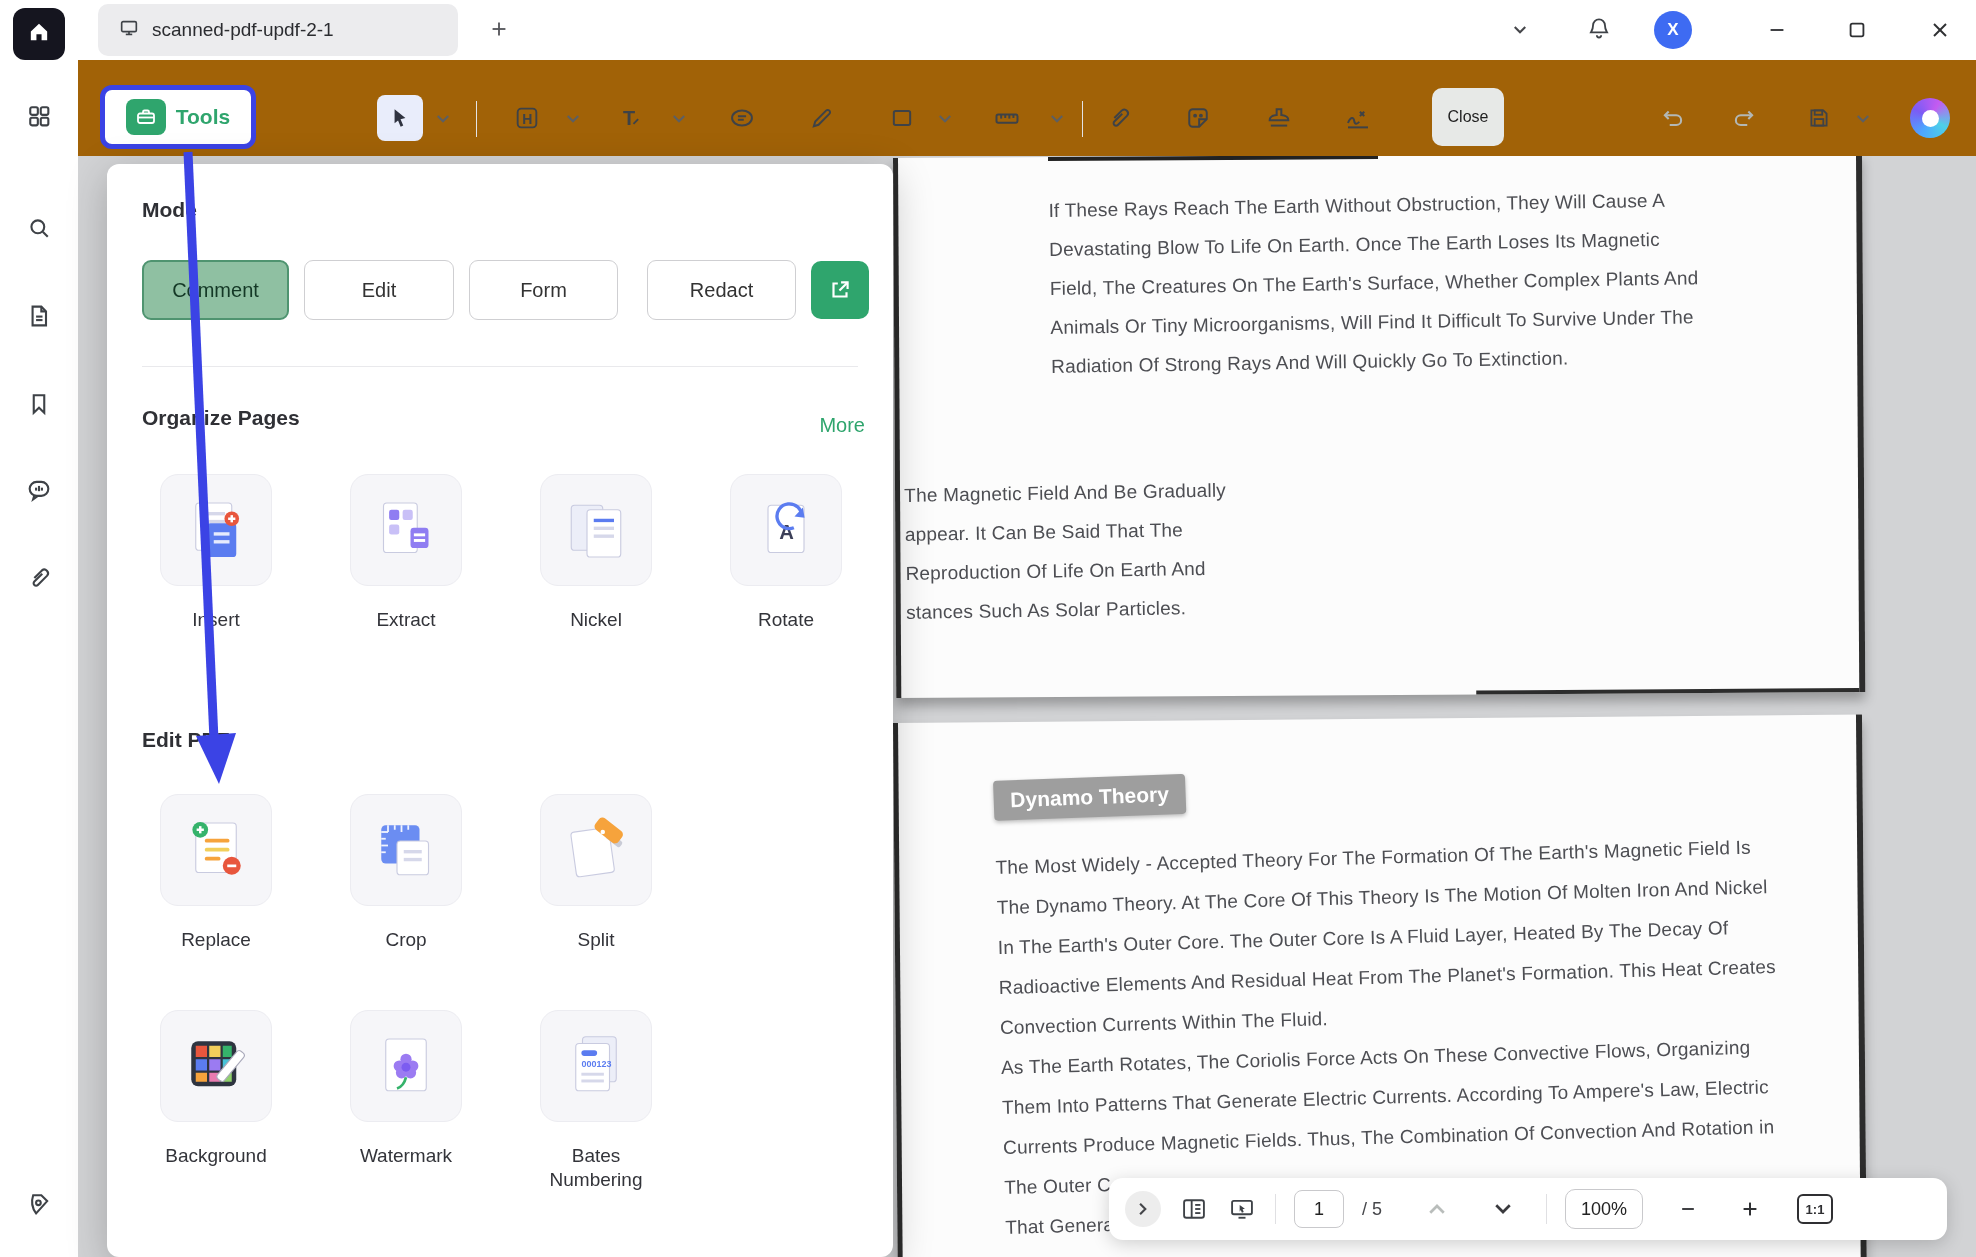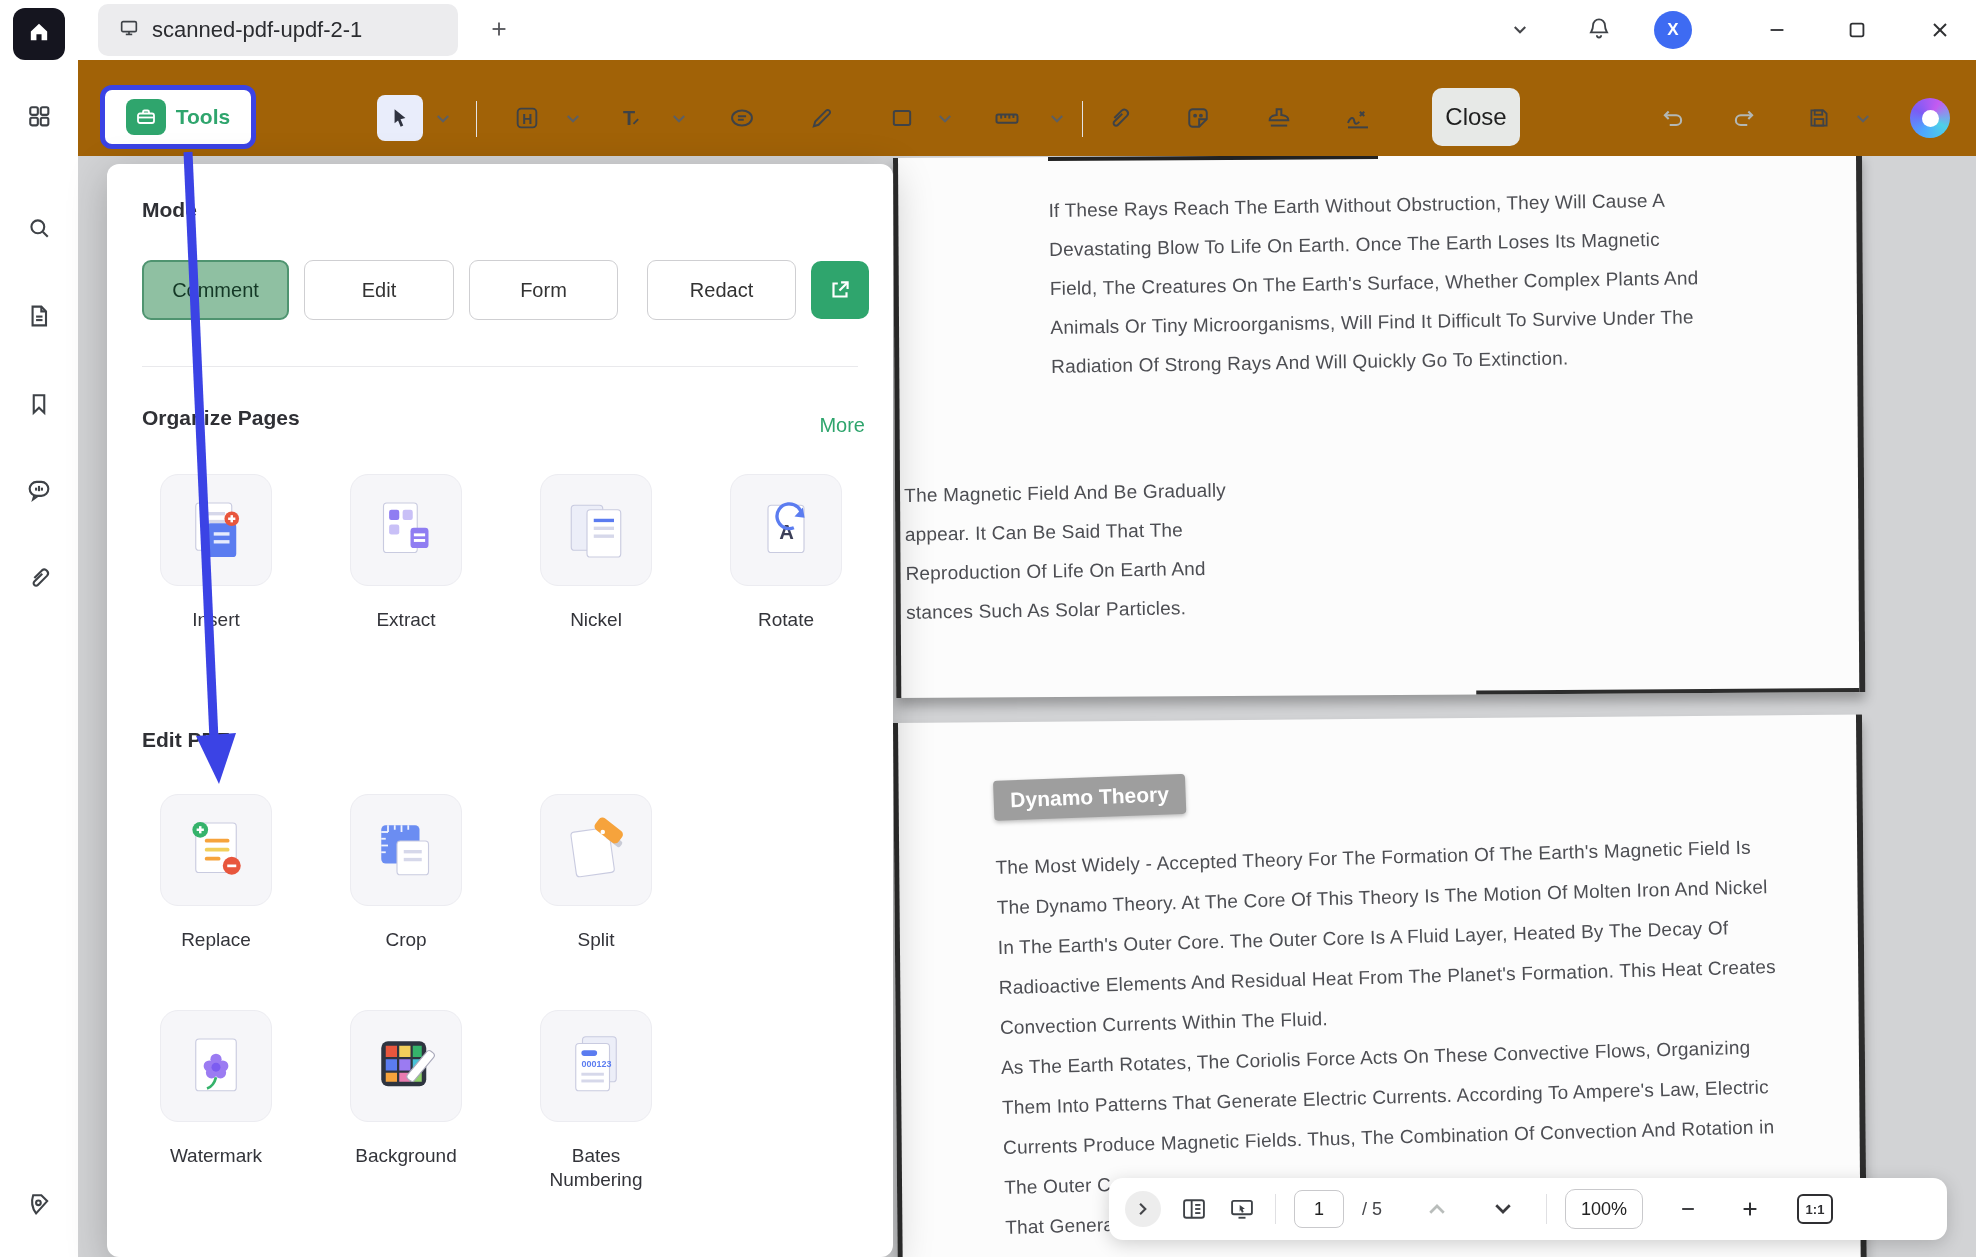--- a/index.html
+++ b/index.html
@@ -8,36 +8,36 @@
 
   
   #sidebar { position:absolute; left:0; top:0; width:78px; height:1257px; background:#fff; z-index:40; }
   .sb-btn { position:absolute; left:13px; width:52px; height:52px; display:flex; align-items:center; justify-content:center; border-radius:12px; cursor:pointer; }
   .sb-home { background:#15151f; }
   .sb-ic svg { width:28px; height:28px; }
 
   
   #titlebar { position:absolute; left:78px; top:0; width:1898px; height:60px; background:#fff; z-index:30; }
   #tab { position:absolute; left:20px; top:4px; width:360px; height:52px; background:#ececee; border-radius:10px; display:flex; align-items:center; gap:12px; padding:0 20px; cursor:pointer; }
-  #tab-title { font-size:22px; color:#2b2c30; }
+  #tab-title { font-size:19px; color:#2b2c30; }
   #new-tab { position:absolute; left:404px; top:14px; width:34px; height:34px; display:flex; align-items:center; justify-content:center; cursor:pointer; }
   .tb-right { position:absolute; top:0; height:60px; display:flex; align-items:center; }
   #avatar { width:38px; height:38px; border-radius:50%; background:#3e6bf2; color:#fff; font-weight:bold; font-size:17px; display:flex; align-items:center; justify-content:center; cursor:pointer; }
 
   
   #main-toolbar { position:absolute; left:78px; top:60px; width:1898px; height:96px; background:#a16207; z-index:30; }
   #tools-button { position:absolute; left:22px; top:25px; width:156px; height:64px; border:5px solid #3b43e5; border-radius:12px; background:#fff; display:flex; align-items:center; justify-content:center; gap:10px; cursor:pointer; }
   #tools-button .case { width:40px; height:36px; background:#2fa56d; border-radius:8px; display:flex; align-items:center; justify-content:center; }
   #tools-button .lbl { color:#2fa56d; font-size:21px; font-weight:bold; }
   .tool-ic { position:absolute; top:35px; width:46px; height:46px; display:flex; align-items:center; justify-content:center; border-radius:8px; cursor:pointer; }
   .tool-ic.sel { background:#e9edfb; }
   .chev { width:14px; height:10px; }
   .chev-wrap { position:absolute; top:52px; width:16px; height:14px; display:flex; align-items:center; cursor:pointer; }
   .vdiv { position:absolute; top:41px; width:1px; height:36px; background:#e3e3e6; }
-  #close-mode-btn { position:absolute; left:1354px; top:28px; width:88px; height:58px; background:#e7e9e7; border:none; border-radius:10px; font-size:24px; color:#1f1f1f; font-family:inherit; cursor:pointer; }
+  #close-mode-btn { position:absolute; left:1354px; top:28px; width:72px; height:58px; background:#e7e9e7; border:none; border-radius:10px; font-size:16px; color:#1f1f1f; font-family:inherit; cursor:pointer; }
   #ai-btn { position:absolute; left:1832px; top:38px; width:40px; height:40px; border-radius:50%; background:conic-gradient(from 210deg,#4da6ff,#7b5bf5,#c45bf0,#4dd0e8,#4da6ff); display:flex; align-items:center; justify-content:center; cursor:pointer; }
   #ai-btn::after { content:""; width:17px; height:17px; background:#fff; border-radius:50%; }
 
   
   #doc-area { position:absolute; left:78px; top:156px; width:1898px; height:1101px; background:#d2d3d5; overflow:hidden; z-index:1; }
   .pdf-page { position:absolute; background:#fcfcfc; border-left:5px solid #2c2c2c; border-right:6px solid #2c2c2c; box-shadow:0 8px 12px rgba(0,0,0,.28); }
   #page1 { left:815px; top:2px; width:969px; height:540px; transform:rotate(-0.35deg); transform-origin:left top; }
   #page2 { left:815px; top:567px; width:969px; height:700px; transform:rotate(-0.5deg); transform-origin:left top; }
   .scan-top { position:absolute; left:150px; top:0; width:330px; height:4px; background:#222; }
   .scan-bottom { position:absolute; right:0; bottom:0; width:40%; height:4px; background:#2c2c2c; }
@@ -525,55 +525,55 @@
           </svg>
       </div>
       <div class="tile-label">Split</div>
     </div>
   </div>
 
   <div id="grid-edit2" class="tile-grid">
     <div class="tile-cell">
       <div class="tile">
         <svg viewBox="0 0 64 64">
-            <rect x="14" y="8" width="36" height="46" rx="3" fill="#fff" stroke="#c9cbe0"></rect>
-            <g fill="#9b7bf2">
-              <circle cx="32" cy="26" r="5"></circle>
-              <circle cx="26" cy="32" r="5"></circle>
-              <circle cx="38" cy="32" r="5"></circle>
-              <circle cx="28" cy="38" r="5"></circle>
-              <circle cx="36" cy="38" r="5"></circle>
-            </g>
-            <circle cx="32" cy="33" r="4" fill="#7c5cf0"></circle>
-            <path d="M32 42 q-2 8 -8 10" stroke="#35b36b" stroke-width="2.5" fill="none"></path>
-          </svg>
-      </div>
-      <div class="tile-label">Watermark</div>
-    </div>
-    <div class="tile-cell">
-      <div class="tile">
-        <svg viewBox="0 0 64 64">
             <rect x="10" y="10" width="40" height="40" rx="6" fill="#2e3440"></rect>
             <rect x="14" y="14" width="10" height="10" fill="#e8563d"></rect>
             <rect x="26" y="14" width="10" height="10" fill="#f2cf5b"></rect>
             <rect x="38" y="14" width="8" height="10" fill="#35b36b"></rect>
             <rect x="14" y="26" width="10" height="10" fill="#5b7cf0"></rect>
             <rect x="26" y="26" width="10" height="10" fill="#9b7bf2"></rect>
             <rect x="38" y="26" width="8" height="10" fill="#48c2d8"></rect>
             <rect x="14" y="38" width="10" height="8" fill="#f6a33c"></rect>
             <rect x="26" y="38" width="10" height="8" fill="#e87bb0"></rect>
             <rect x="38" y="38" width="8" height="8" fill="#8fd06b"></rect>
             <rect x="41" y="16" width="8" height="32" rx="3" fill="#fff" stroke="#aab" transform="rotate(40 45 32)"></rect>
           </svg>
       </div>
       <div class="tile-label">Background</div>
     </div>
     <div class="tile-cell">
       <div class="tile">
         <svg viewBox="0 0 64 64">
+            <rect x="14" y="8" width="36" height="46" rx="3" fill="#fff" stroke="#c9cbe0"></rect>
+            <g fill="#9b7bf2">
+              <circle cx="32" cy="26" r="5"></circle>
+              <circle cx="26" cy="32" r="5"></circle>
+              <circle cx="38" cy="32" r="5"></circle>
+              <circle cx="28" cy="38" r="5"></circle>
+              <circle cx="36" cy="38" r="5"></circle>
+            </g>
+            <circle cx="32" cy="33" r="4" fill="#7c5cf0"></circle>
+            <path d="M32 42 q-2 8 -8 10" stroke="#35b36b" stroke-width="2.5" fill="none"></path>
+          </svg>
+      </div>
+      <div class="tile-label">Watermark</div>
+    </div>
+    <div class="tile-cell">
+      <div class="tile">
+        <svg viewBox="0 0 64 64">
             <rect x="20" y="6" width="30" height="40" rx="3" fill="#eceef8" stroke="#c9cbe0"></rect>
             <rect x="14" y="12" width="30" height="42" rx="3" fill="#fff" stroke="#c9cbe0"></rect>
             <rect x="19" y="18" width="14" height="5" rx="2.5" fill="#5b7cf0"></rect>
             <text x="19" y="33" font-size="8" font-weight="bold" fill="#5b7cf0" font-family="Liberation Sans, sans-serif">000123</text>
             <rect x="19" y="38" width="20" height="2.6" fill="#d6d8ea"></rect>
             <rect x="19" y="44" width="20" height="2.6" fill="#d6d8ea"></rect>
           </svg>
       </div>
       <div class="tile-label">Bates Numbering</div>
     </div>

